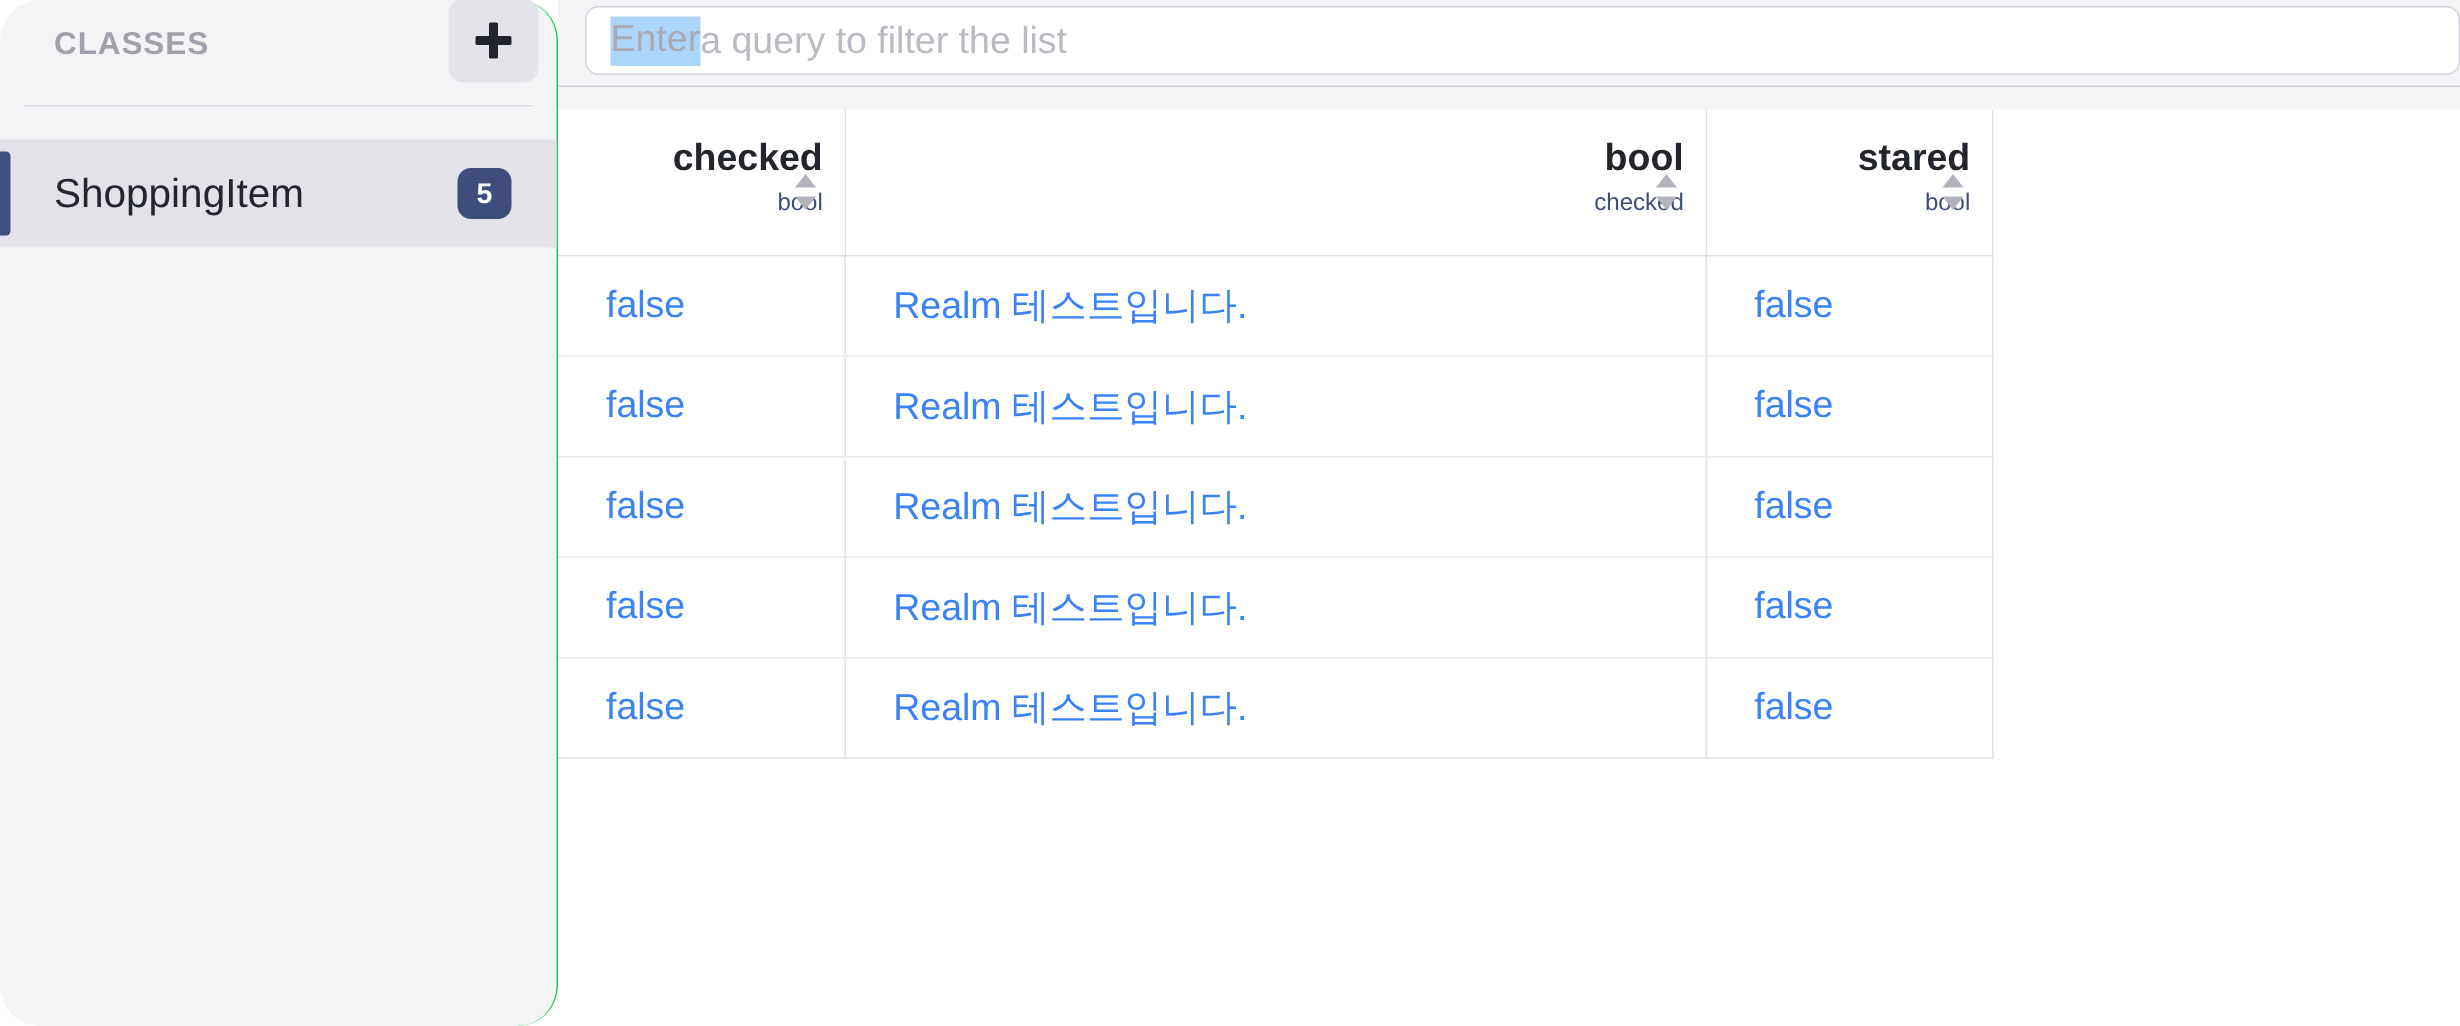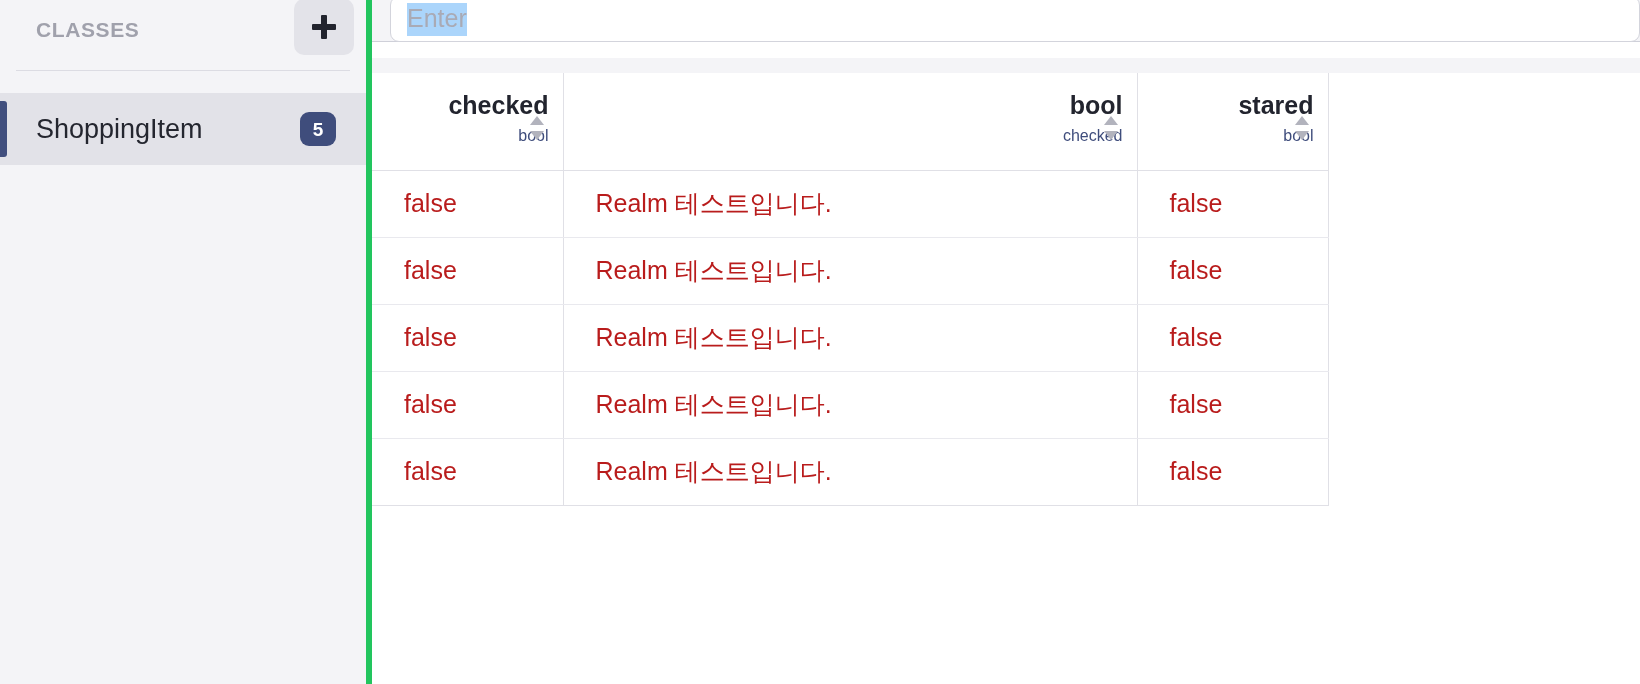--- a/index.html
+++ b/index.html
@@ -21,21 +21,22 @@
     background: #ffffff;
   }
 
   
   .sidebar {
     position: relative;
     width: 372px;
     height: 684px;
     flex: 0 0 372px;
     background: #f4f4f7;
-    border-right: 6px solid #22c55e;
+    border-right: 1px solid #22c55e;
+    border-radius: 27px;
   }
 
   .sidebar-header {
     position: relative;
     height: 58px;
     display: flex;
     align-items: center;
     padding: 0 12px 0 36px;
   }
 
@@ -138,21 +139,21 @@
   .main {
     position: relative;
     width: 1268px;
     height: 684px;
     flex: 1 1 auto;
     background: #ffffff;
   }
 
   .toolbar {
     position: relative;
-    height: 42px;
+    height: 58px;
     background: #f4f4f7;
     border-bottom: 1px solid #cfd0d9;
     display: flex;
     align-items: center;
     padding: 0 0 0 18px;
   }
 
   .query-input-wrap {
     position: relative;
     flex: 1 1 auto;
@@ -268,21 +269,21 @@
     display: block;
   }
   .sort-icon svg { display: block; }
 
   .data-table td {
     height: 67px;
     padding: 0 14px 0 32px;
     border-right: 1px solid #e0e0e6;
     border-bottom: 1px solid #e9e9ee;
     font-size: 25px;
-    color: #b91c1c;
+    color: #3b82f6;
     background: #ffffff;
     white-space: nowrap;
     overflow: hidden;
     text-overflow: ellipsis;
     vertical-align: middle;
   }
   .data-table td:last-child { border-right: none; }
   .data-table tr:last-child td { border-bottom: none; }
 </style>
 </head>
@@ -311,20 +312,21 @@
 
   </aside>
 
   <section class="main">
 
     <div class="toolbar">
       <div class="query-input-wrap">
         <input class="query-input" type="text" placeholder="" style="">
         <div class="placeholder-overlay">
           <span class="ph-selected">Enter</span>
+            <span> a query to filter the list</span>
         </div>
       </div>
     </div>
 
     <div class="header-band"></div>
 
     <div class="table-area">
       <table class="data-table">
         <colgroup>
           <col class="c-checked">

